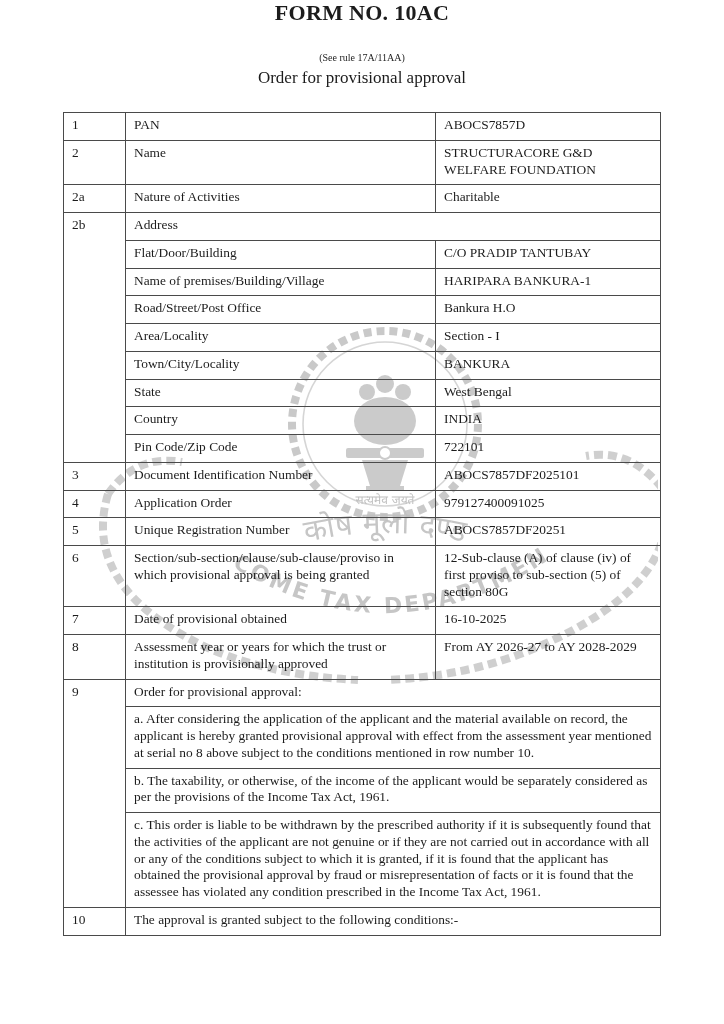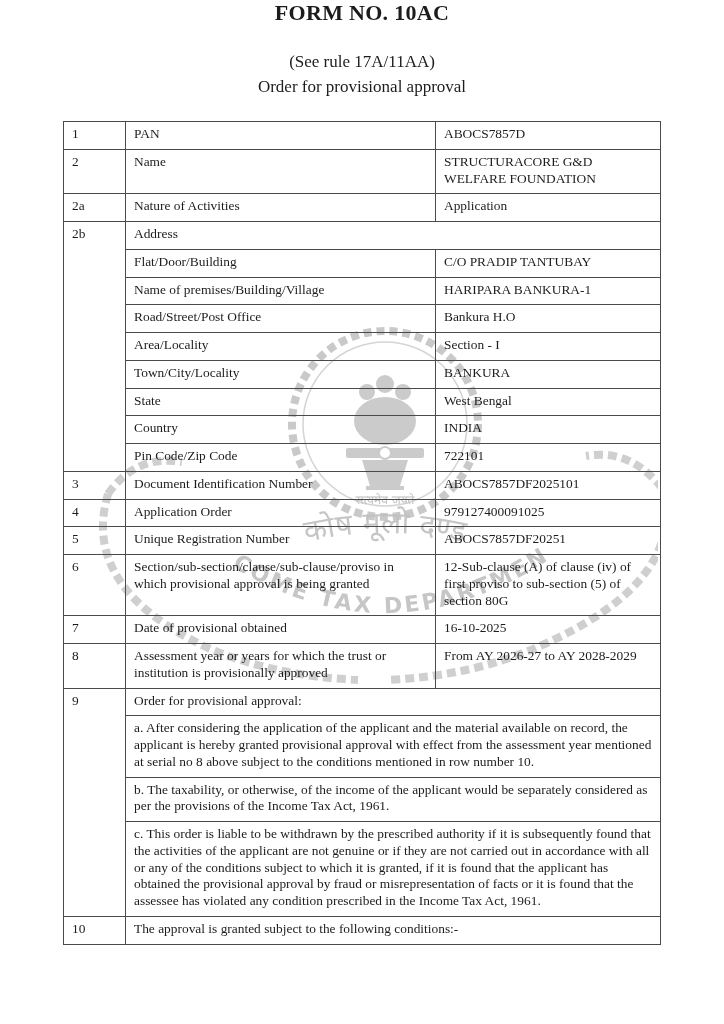--- a/index.html
+++ b/index.html
@@ -13,21 +13,21 @@
   }
   .page{position:relative;width:724px;height:1024px;}
 
   
   .hdr{position:relative;z-index:2;text-align:center;}
   .hdr-title{
     font-size:22px;
     font-weight:bold;
     letter-spacing:.3px;
   }
-  .hdr-rule{margin-top:26px;font-size:17px;}
+  .hdr-rule{margin-top:26px;font-size:10px;}
   .hdr-order{margin-top:5px;font-size:17px;}
 
   
   .wm{
     position:absolute;left:78px;top:326px;
     width:580px;height:400px;
     z-index:1;
     pointer-events:none;
   }
   .wm text{fill:#c0c0c0;font-family:"DejaVu Sans",sans-serif;}
@@ -119,21 +119,21 @@
         <td>ABOCS7857D</td>
       </tr>
       <tr>
         <td class="num">2</td>
         <td>Name</td>
         <td>STRUCTURACORE G&amp;D WELFARE FOUNDATION</td>
       </tr>
       <tr>
         <td class="num">2a</td>
         <td>Nature of Activities</td>
-        <td>Application</td>
+        <td>Charitable</td>
       </tr>
 
       <tr>
         <td class="num" rowspan="9">2b</td>
         <td colspan="2">Address</td>
       </tr>
       <tr>
         <td>Flat/Door/Building</td>
         <td>C/O PRADIP TANTUBAY</td>
       </tr>

